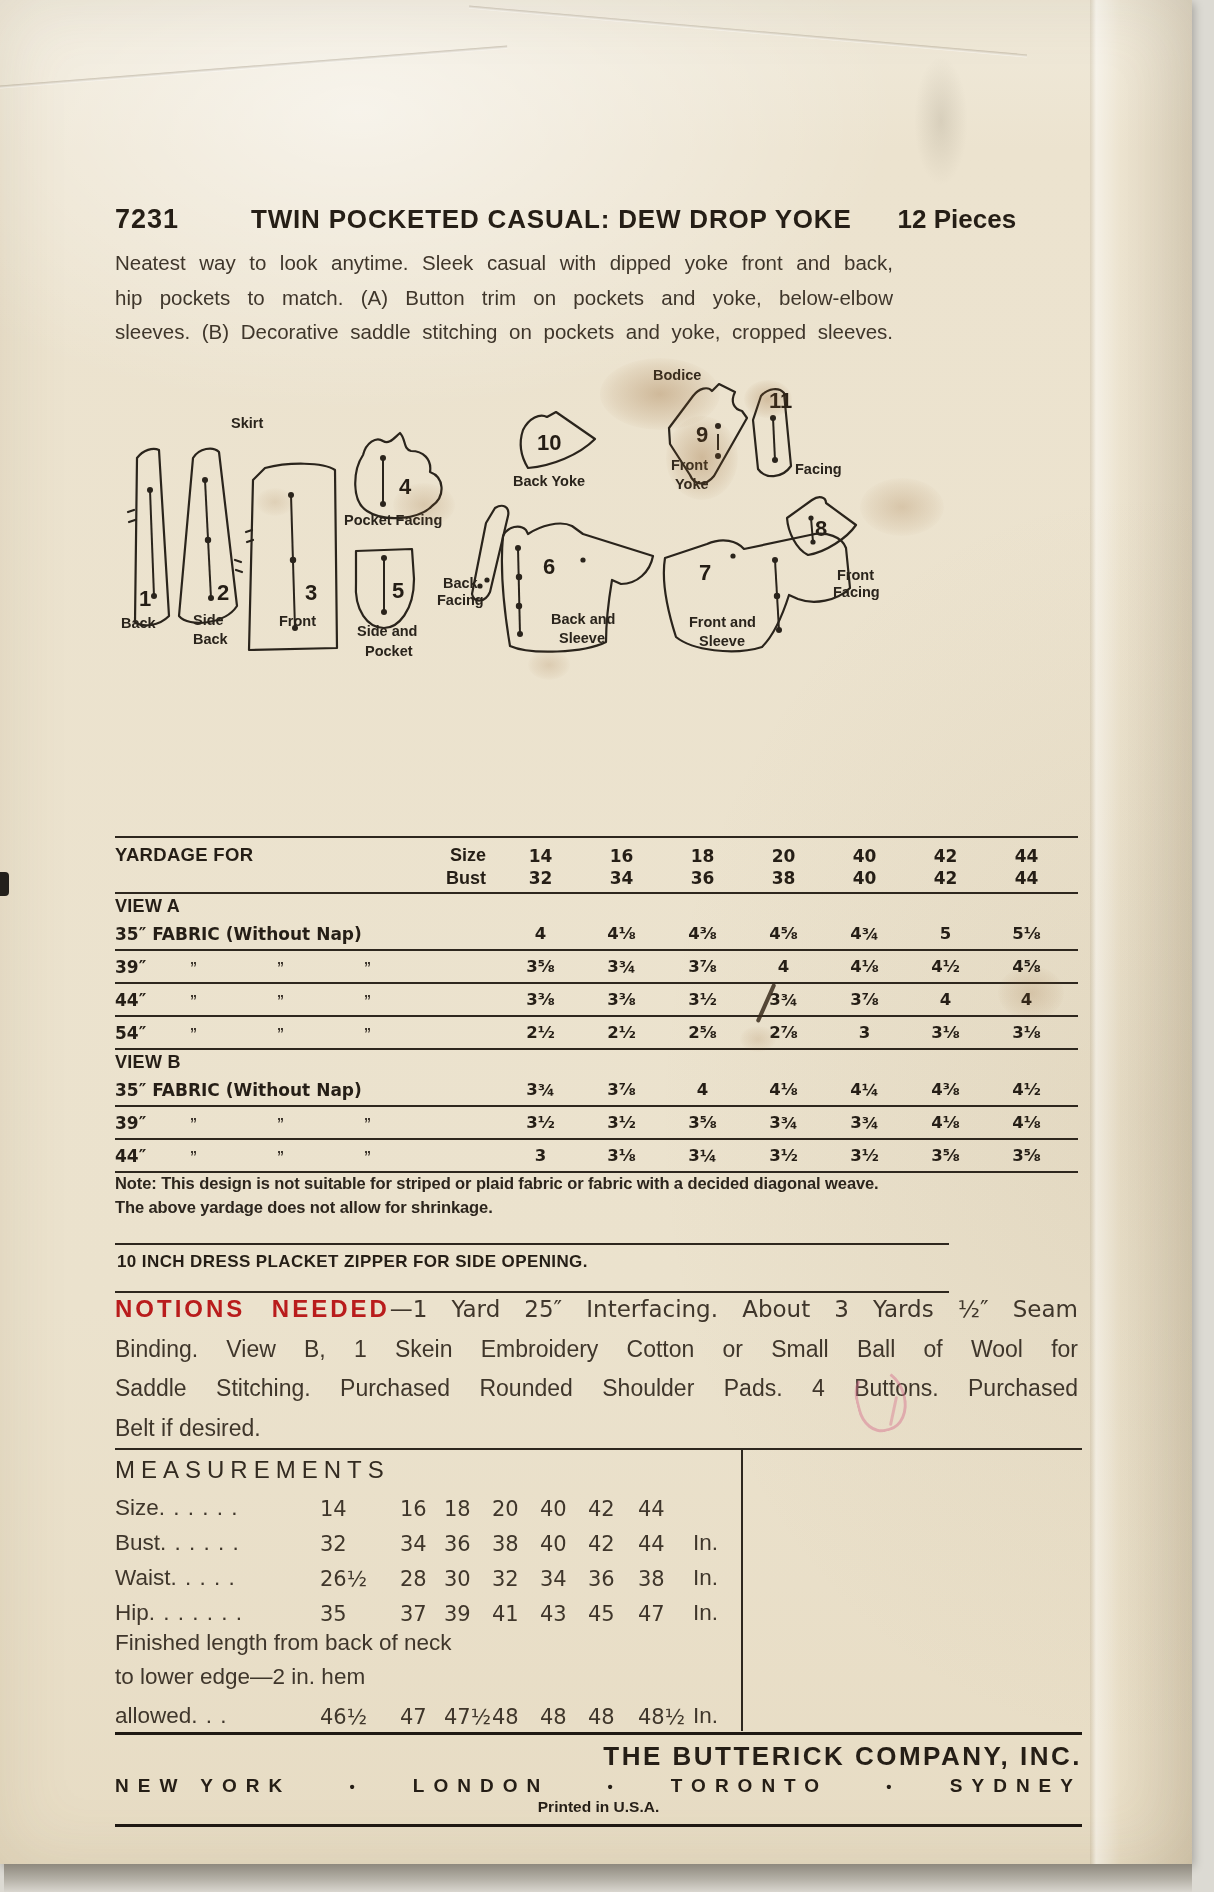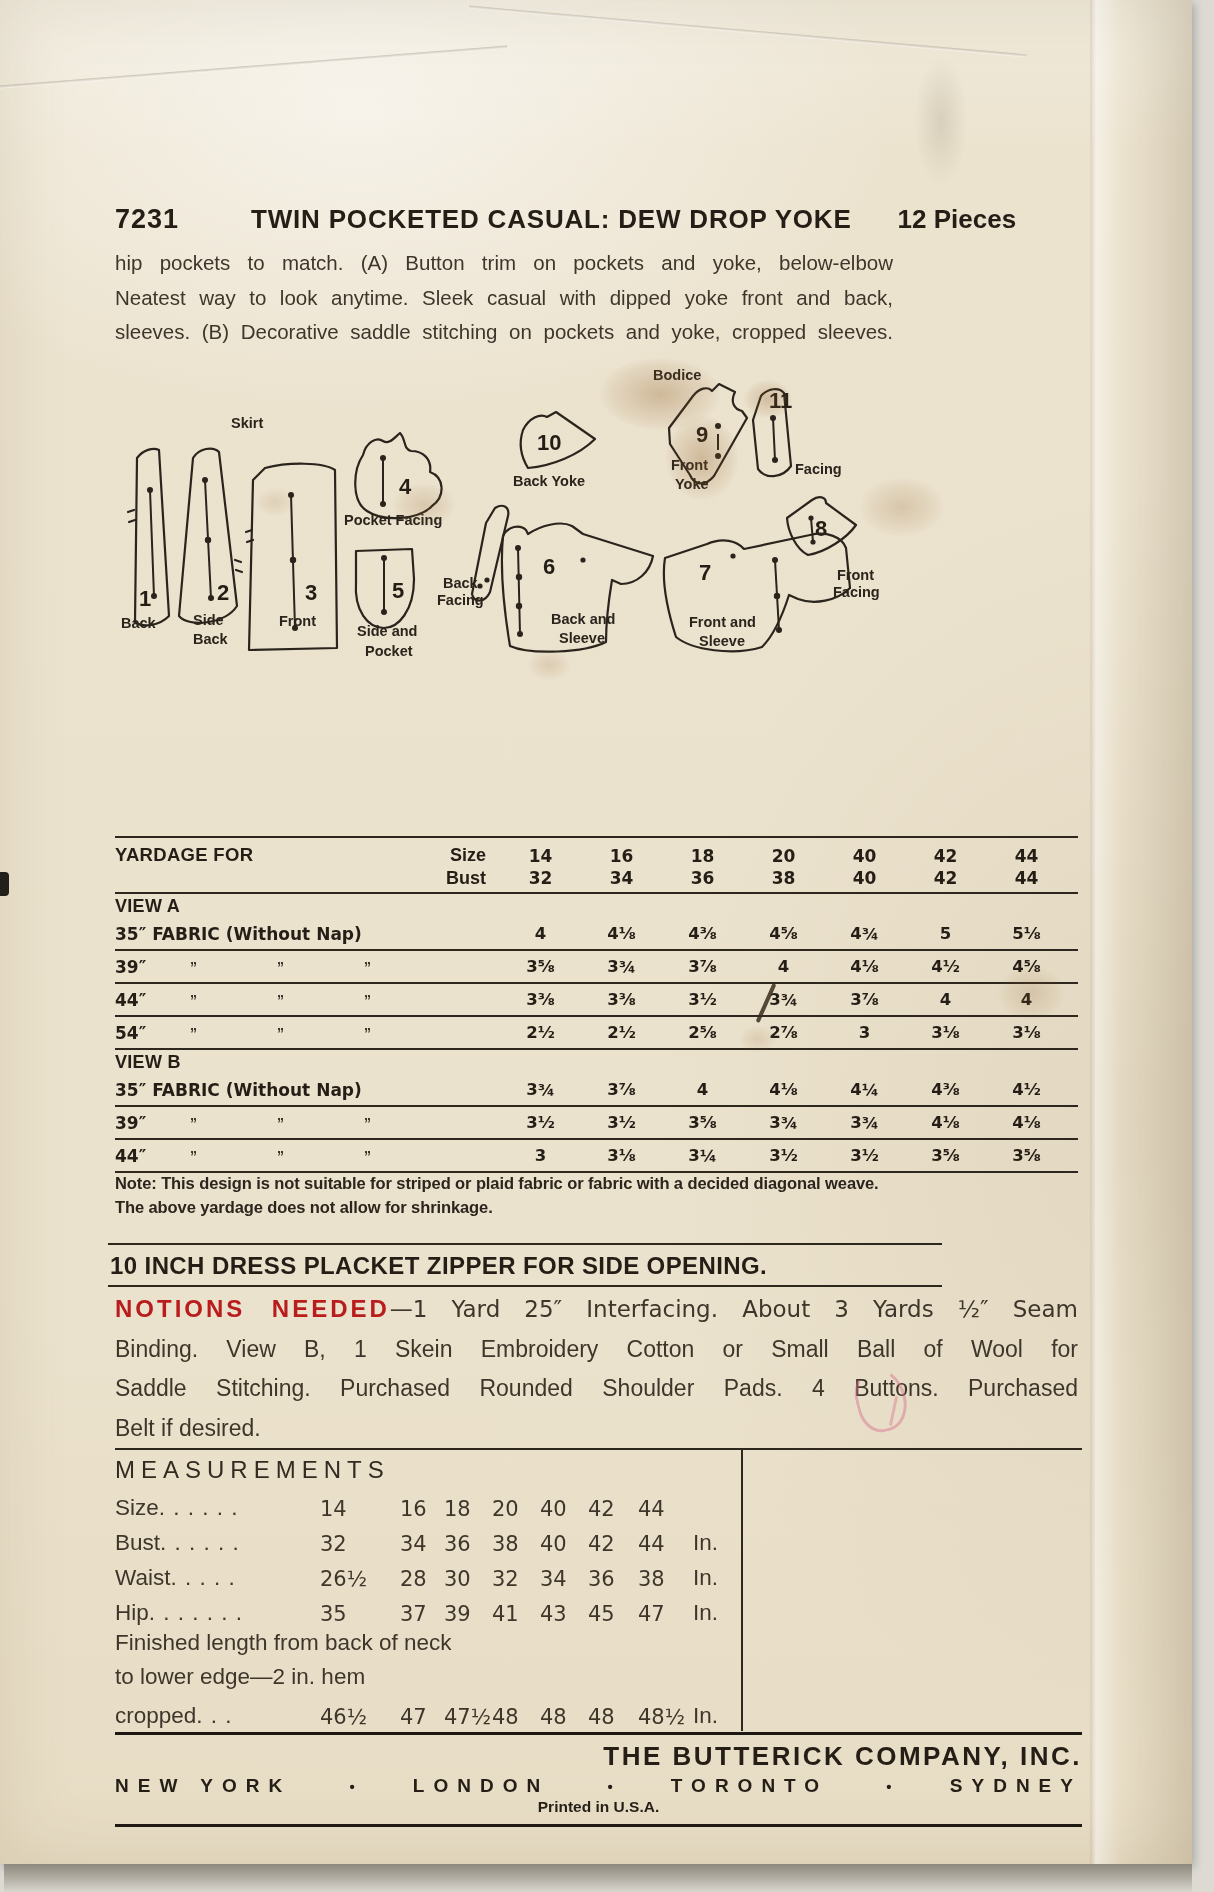--- a/index.html
+++ b/index.html
@@ -92,23 +92,23 @@
   .yl-size{display:inline-block;min-width:75px;font-size:17px;font-weight:700;
     font-family:"DejaVu Sans","Liberation Sans",sans-serif;}
   .yrow-full .yl-size{min-width:0;}
   .yl-ditto{display:inline-block;width:87px;font-size:14px;font-weight:700;color:#3a322a;}
 
   
   .notes{position:absolute;left:115px;top:1172px;width:845px;
     font-size:16.5px;font-weight:700;line-height:23.5px;letter-spacing:-.1px;color:#2c251d;}
 
   
-  .zipper{position:absolute;left:108px;top:1243px;width:832px;
+  .zipper{position:absolute;left:115px;top:1243px;width:832px;
     border-top:2px solid var(--rule);border-bottom:2px solid var(--rule);
-    padding:7px 0 5px 2px;font-size:24px;font-weight:700;letter-spacing:.4px;}
+    padding:7px 0 19px 2px;font-size:17px;font-weight:700;letter-spacing:.4px;}
 
   
   .notions{position:absolute;left:115px;top:1289px;width:963px;
     font-size:23px;line-height:39.5px;color:var(--soft);}
   .notions-title{font-weight:700;font-size:24px;letter-spacing:3px;color:#b91c1c;}
   .notions .frac{font-family:"DejaVu Sans","Liberation Sans",sans-serif;}
 
   
   .measure-wrap{position:absolute;left:115px;top:1448px;width:967px;height:281px;
     border-top:2px solid var(--rule);display:flex;}
@@ -146,22 +146,22 @@
 <div class="scan-bottom"></div>
 <div class="edge-mark"></div>
 
 <div class="header">
   <span class="h-num">7231</span>
   <span class="h-title">TWIN POCKETED CASUAL: DEW DROP YOKE</span>
   <span class="h-pieces">12 Pieces</span>
 </div>
 
 <div class="description">
+  <span class="jline">Neatest way to look anytime. Sleek casual with dipped yoke front and back,</span>
   <span class="jline">hip pockets to match. (A) Button trim on pockets and yoke, below-elbow</span>
-  <span class="jline">Neatest way to look anytime. Sleek casual with dipped yoke front and back,</span>
   <span class="jline desc-last">sleeves. (B) Decorative saddle stitching on pockets and yoke, cropped sleeves.</span>
 </div>
 
 <div class="diagram">
 <svg viewBox="0 0 792 332">
 
   <text class="pgroup" x="118" y="68">Skirt</text>
   <text class="pgroup" x="540" y="20">Bodice</text>
 
   <path class="pc" d="M24,98 C30,90 40,87 46,90 L56,256 C46,266 30,268 22,262 Z"></path>
@@ -467,21 +467,21 @@
           <span class="mcell mc4">43</span>
           <span class="mcell mc5">45</span>
           <span class="mcell mc6">47</span>
           <span class="munit">In.</span>
   </div>
 </div>
     <div class="mfinish">Finished length from back of neck</div>
     <div class="mfinish">to lower edge—2 in. hem</div>
     <div id="allowed-slot">
   <div class="mrow">
-    <span class="mlabwrap"><span class="mlab">cropped</span><span class="mleader">. . .</span></span>
+    <span class="mlabwrap"><span class="mlab">allowed</span><span class="mleader">. . .</span></span>
     <span class="mcell mc0">46½</span>
           <span class="mcell mc1">47</span>
           <span class="mcell mc2">47½</span>
           <span class="mcell mc3">48</span>
           <span class="mcell mc4">48</span>
           <span class="mcell mc5">48</span>
           <span class="mcell mc6">48½</span>
           <span class="munit">In.</span>
   </div>
 </div>

